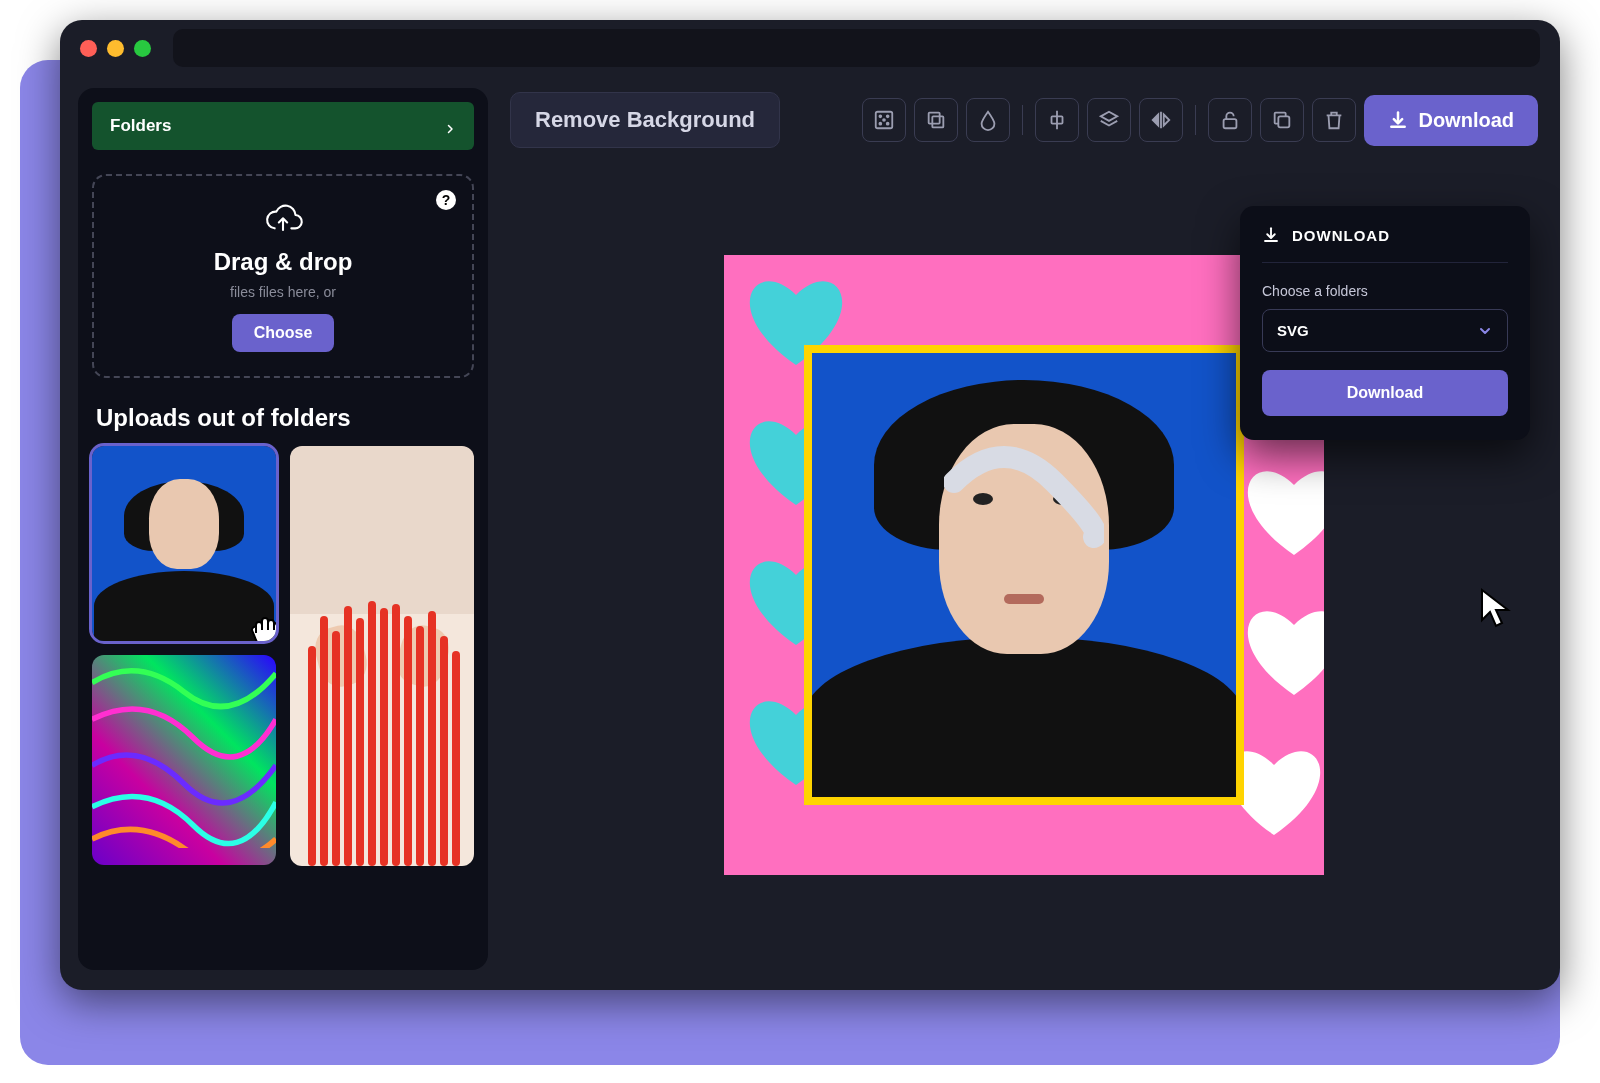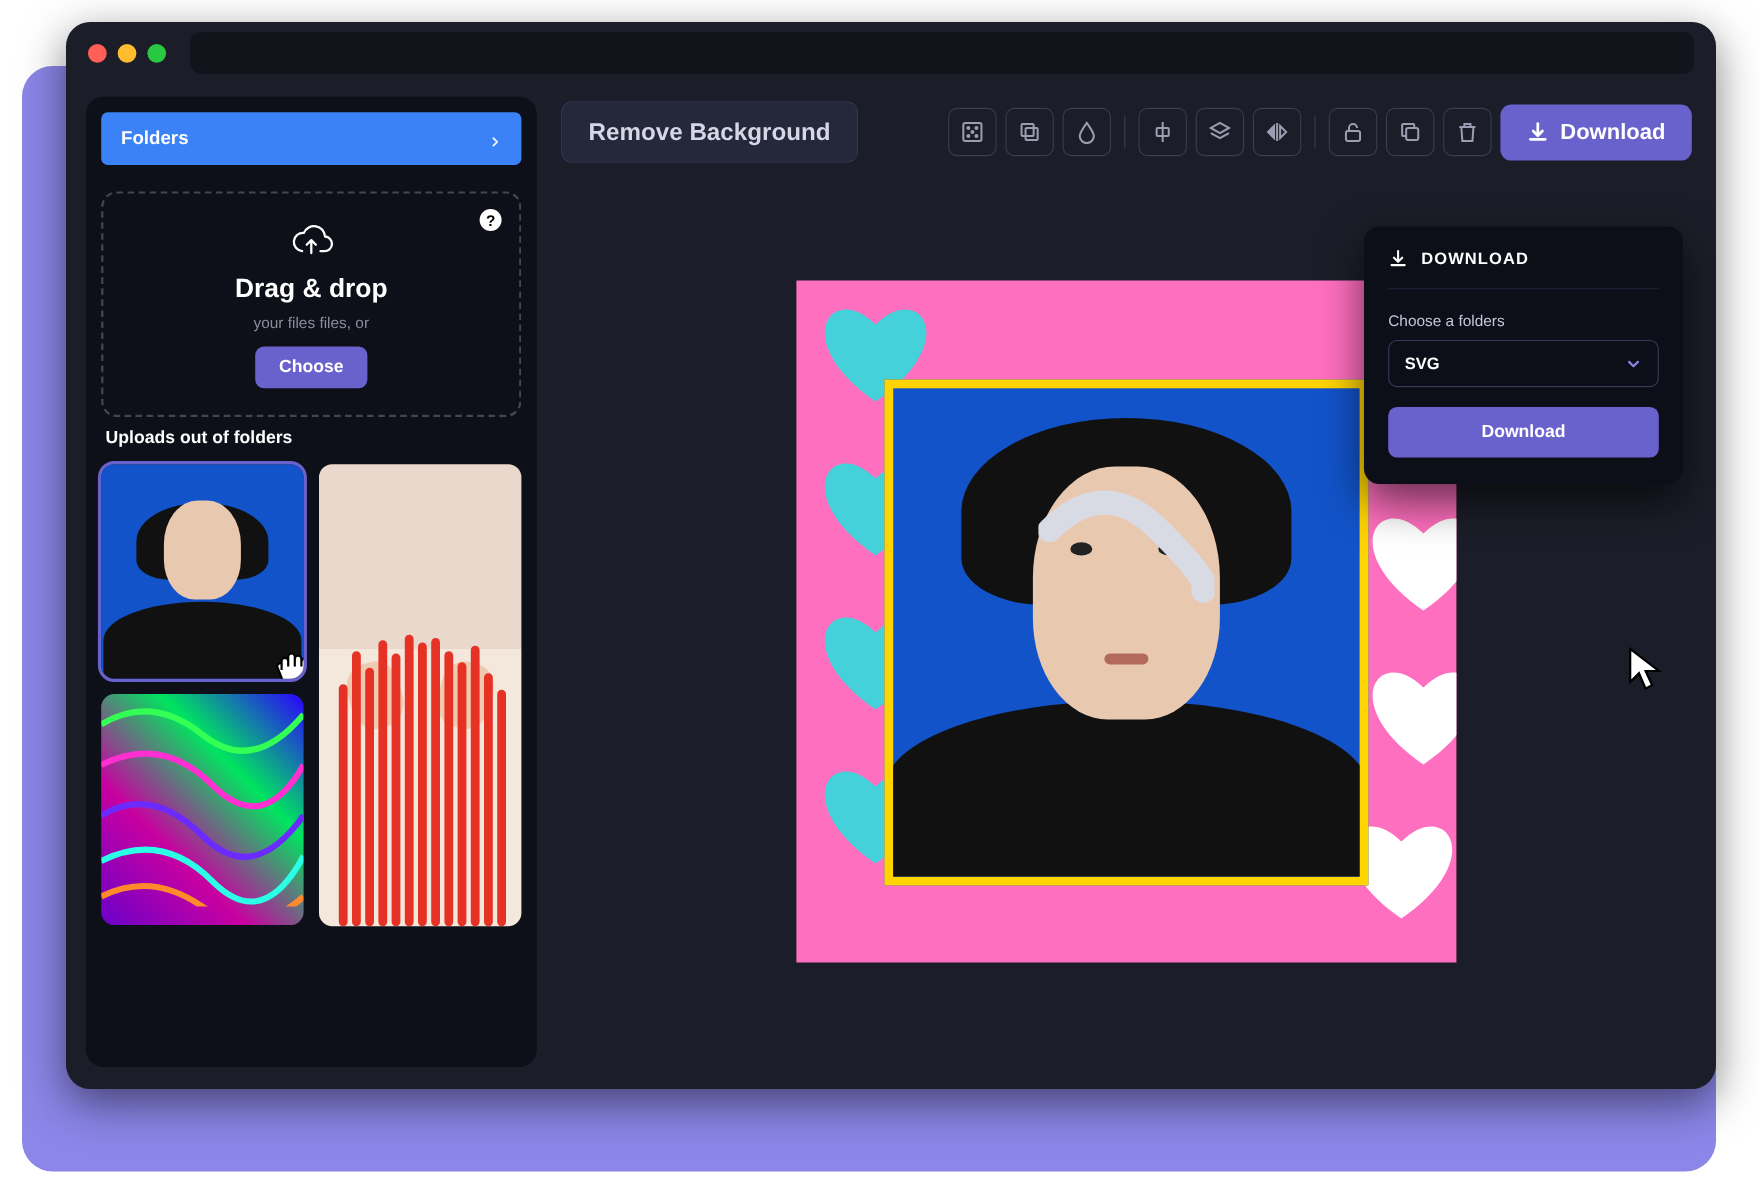--- a/index.html
+++ b/index.html
@@ -23,31 +23,31 @@
 
     .body { flex: 1; display: flex; padding: 12px 18px 20px 18px; gap: 18px; position: relative; }
 
     
     .sidebar { width: 410px; background: #0d0f19; border-radius: 16px; padding: 14px 14px 20px 14px; display: flex; flex-direction: column; overflow: hidden; }
     .sb-header { display: flex; align-items: center; justify-content: space-between; padding: 6px 6px 14px 6px; }
     .sb-title { color: #fff; font-size: 26px; font-weight: 700; }
     .close-btn { width: 40px; height: 40px; border-radius: 50%; background: #2e2d52; display: flex; align-items: center; justify-content: center; cursor: pointer; }
     .close-btn svg { stroke: #8a86e6; }
 
-    .folders-bar { background: #3b82f6; color: #fff; font-weight: 700; font-size: 17px; padding: 14px 18px; border-radius: 6px; display: flex; align-items: flex-end; justify-content: space-between; cursor: pointer; }
+    .folders-bar { background: #14532d; color: #fff; font-weight: 700; font-size: 17px; padding: 14px 18px; border-radius: 6px; display: flex; align-items: flex-end; justify-content: space-between; cursor: pointer; }
     .folders-bar svg { stroke: #fff; }
 
     .dropzone { margin-top: 24px; border: 2px dashed #444656; border-radius: 14px; padding: 28px 20px 24px 20px; display: flex; flex-direction: column; align-items: center; gap: 8px; position: relative; }
     .dropzone .help { position: absolute; top: 14px; right: 16px; width: 20px; height: 20px; border-radius: 50%; background: #fff; color: #000; font-size: 14px; font-weight: 900; display: flex; align-items: center; justify-content: center; }
     .dropzone .cloud svg { stroke: #fff; fill: none; }
     .dropzone h3 { color: #fff; font-size: 24px; font-weight: 800; }
     .dropzone p { color: #8a8c9a; font-size: 14px; }
     .browse-btn { margin-top: 6px; background: #6a62cc; color: #fff; font-weight: 700; padding: 10px 22px; border-radius: 8px; cursor: pointer; font-size: 16px; }
 
-    .sect-label { color: #fff; font-weight: 700; font-size: 16px; margin: 11px 4px 14px 4px; }
+    .sect-label { color: #fff; font-weight: 700; font-size: 24px; margin: 26px 4px 14px 4px; }
 
     .thumbs { display: flex; gap: 14px; flex: 1; }
     .col { display: flex; flex-direction: column; gap: 14px; flex: 1; }
     .thumb { border-radius: 12px; overflow: hidden; position: relative; cursor: pointer; }
     .thumb.selected { outline: 3px solid #6a62cc; }
 
     .t1 { height: 195px; background: #1253c9; }
     .t2 { height: 210px; background: linear-gradient(45deg,#6a00c9,#c900a0,#00e55f,#2b00ff); }
     .t3 { height: 420px; background: linear-gradient(180deg,#e9d8cb 0%, #e9d8cb 40%, #f4e7dc 40%); position: relative; }
 
@@ -129,21 +129,21 @@
 
       <div class="dropzone">
         <div class="help">?</div>
         <div class="cloud">
           <svg width="40" height="32" viewBox="0 0 48 36" stroke-width="2.5" stroke-linecap="round" stroke-linejoin="round">
               <path d="M14 28 a10 10 0 0 1 2-20 a12 12 0 0 1 23 4 a8 8 0 0 1 -1 16 h-4"></path>
               <path d="M24 30 V16 M19 21 L24 16 L29 21"></path>
             </svg>
         </div>
         <h3>Drag &amp; drop</h3>
-        <p>your files files, or</p>
+        <p>files files here, or</p>
         <div class="browse-btn">Choose</div>
       </div>
 
       <div class="sect-label">Uploads out of folders</div>
 
       <div class="thumbs">
         <div class="col">
           <div class="thumb t1 selected">
             <div class="mini-shoulders"></div>
             <div class="mini-hair"></div>

